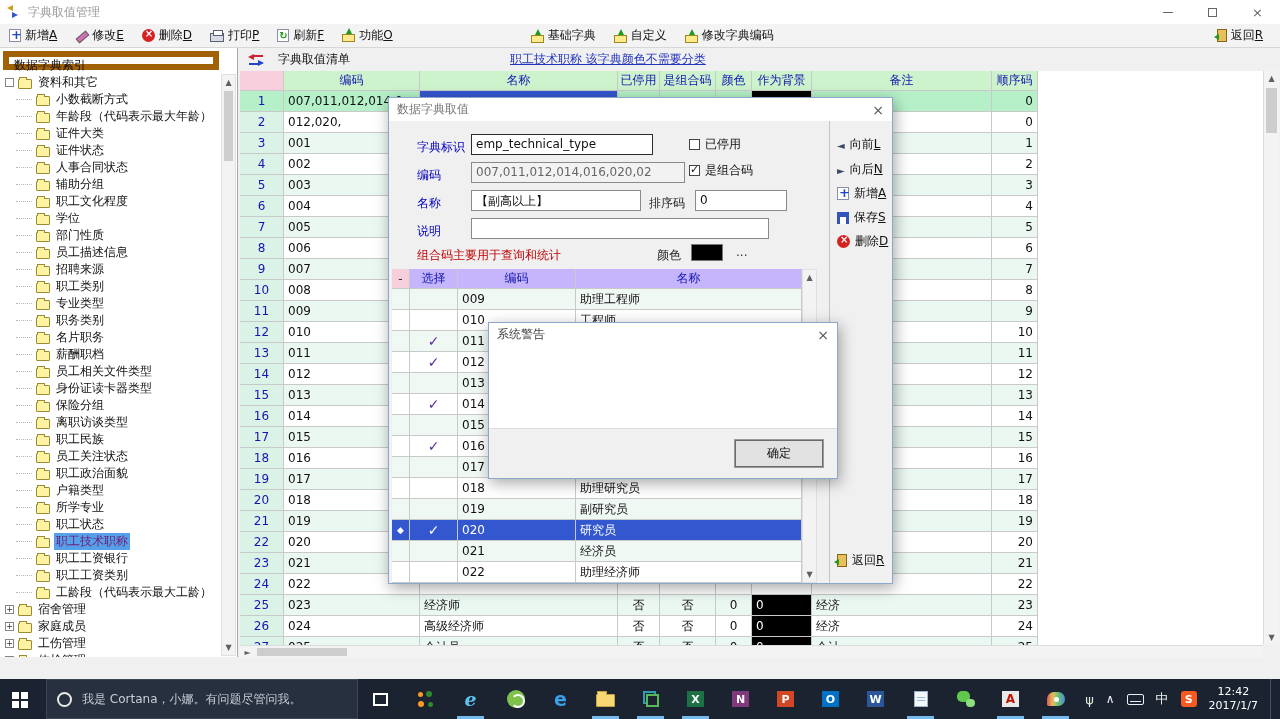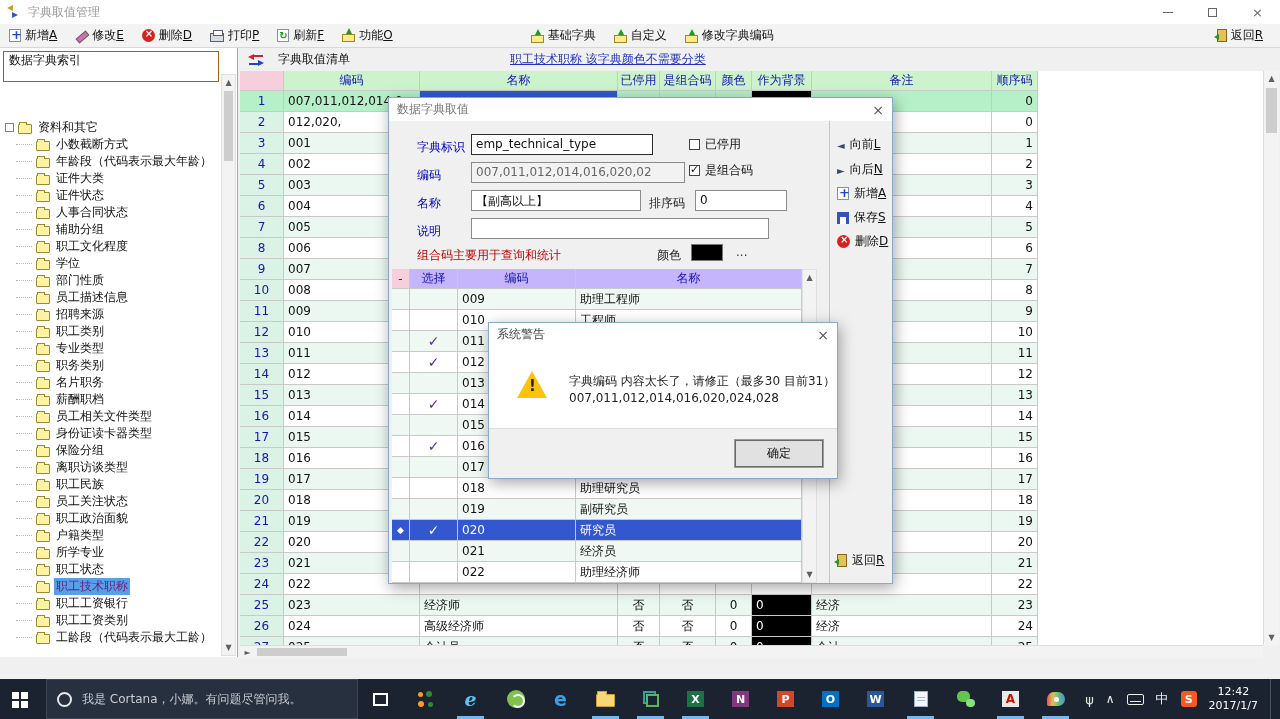--- a/index.html
+++ b/index.html
@@ -41,26 +41,26 @@
 .tray-icon::after{content:"";position:absolute;left:3px;top:-7px;width:0;height:0;border-left:3px solid transparent;border-right:3px solid transparent;border-bottom:6px solid #1f9a1f;}
 .return-icon{width:10px;height:13px;background:#e8c05a;border:1px solid #86641a;}
 .return-icon::after{content:"";position:absolute;left:-4px;top:4px;width:0;height:0;border-top:3px solid transparent;border-bottom:3px solid transparent;border-right:5px solid #1f9a1f;}
 .prev-icon::after{content:"\25C4";color:#3a4a66;font-size:10px;}
 .next-icon::after{content:"\25BA";color:#3a4a66;font-size:10px;}
 .save-icon{width:12px;height:12px;background:#3355bb;}
 .save-icon::after{content:"";position:absolute;left:3px;top:5px;width:6px;height:7px;background:#fff;}
 
 
 #sidebar{left:0;top:48px;width:238px;height:609px;background:#fff;border-right:1px solid #a8a8a8;overflow:hidden;}
-#sidebar-header{position:absolute;left:3px;top:3px;width:216px;height:31px;border:1px solid #a16207;background:#fff;line-height:17px;padding-left:5px;}
+#sidebar-header{position:absolute;left:3px;top:3px;width:216px;height:19px;border:6px solid #a16207;background:#fff;line-height:17px;padding-left:5px;}
 #tree{position:absolute;left:2px;top:26px;right:17px;bottom:0;overflow:hidden;}
 .titem{height:17px;display:flex;align-items:center;gap:4px;white-space:nowrap;}
 .tchild{padding-left:34px;position:relative;}
 .tchild::before{content:"";position:absolute;left:14px;top:8px;width:16px;border-top:1px dotted #b8b8b8;}
-.troot,.tcoll{padding-left:3px;margin-top:45px;}
+.troot,.tcoll{padding-left:3px;}
 .xbox{width:9px;height:9px;border:1px solid #848484;background:#fff;font-size:8px;line-height:7px;text-align:center;color:#333;flex:none;}
 .folder{width:14px;height:10px;background:#fdf3a2;border:1px solid #9a8a30;border-radius:1px;position:relative;flex:none;margin-top:2px;}
 .folder::before{content:"";position:absolute;left:0;top:-3px;width:6px;height:2px;background:#fdf3a2;border:1px solid #9a8a30;border-bottom:none;}
 .tlabel{padding:0 2px;}
 .tlabel.sel{background:#55a0e8;color:#701a75;}
 #tree-scroll{position:absolute;right:1px;top:26px;bottom:1px;width:15px;background:#f3f3f3;border:1px solid #e0e0e0;}
 
 
 .sbtn{position:absolute;left:0;right:0;height:15px;display:flex;align-items:center;justify-content:center;color:#606060;font-size:8px;background:#f3f3f3;}
 .sbtn.h{top:0;bottom:0;height:auto;width:15px;}
@@ -792,25 +792,20 @@
           <span class="lbl">返回<u>R</u></span>
         </div>
       </div>
   </div>
 
   <div id="warning" class="abs">
     <div class="dtitle">
       <span style="color:#444;">系统警告</span>
       <span class="dx">×</span>
     </div>
-    <div id="warn-body">
-      <span class="warn-tri"></span>
-      <span id="warn-l1">字典编码 内容太长了，请修正（最多30 目前31）</span>
-      <span id="warn-l2">007,011,012,014,016,020,024,028</span>
-    </div>
     <div id="warn-footer">
       <div id="warn-ok">确定</div>
     </div>
   </div>
 
   <div id="taskbar" class="abs">
     <div id="start">
         <span class="winlogo"></span>
       </div>
     <div id="searchbox">

